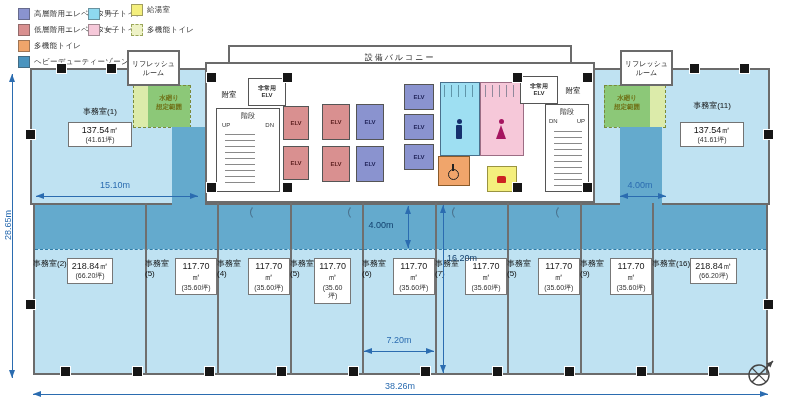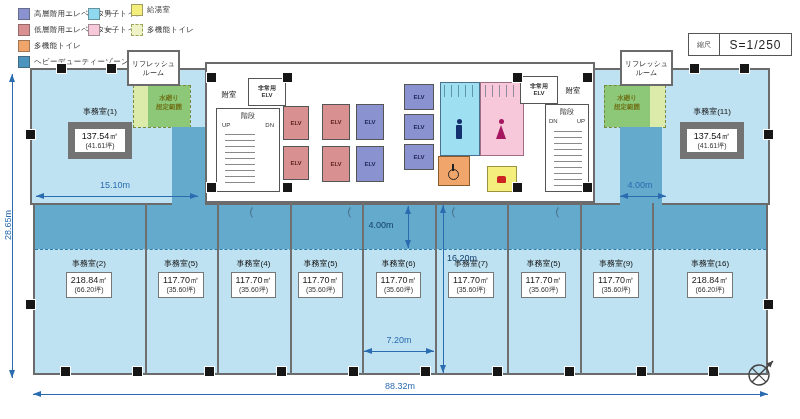--- a/index.html
+++ b/index.html
@@ -25,36 +25,36 @@
   .elv{position:absolute;border:1.5px solid #555;box-sizing:border-box;display:flex;align-items:center;justify-content:center;
        font-size:6px;font-weight:bold;}
   .elv.red{background:#d99090;color:#5c1f1f;}
   .elv.blue{background:#8a93cf;color:#22265c;}
   .elv.white{background:#fff;color:#333;flex-direction:column;line-height:1.15;font-size:6px;}
   .stair{position:absolute;border:1.5px solid #555;box-sizing:border-box;background:#fff;}
   .stair .ttl{position:absolute;top:2px;left:0;right:0;text-align:center;font-size:7px;color:#222;}
   .stair .ud{position:absolute;top:13px;font-size:6px;color:#333;}
   .treads{position:absolute;background:repeating-linear-gradient(to bottom,#8a8a8a 0,#8a8a8a 1px,transparent 1px,transparent 6px);}
   .room-label{position:absolute;text-align:center;font-size:8px;color:#111;}
-  .area-box{position:absolute;background:#fff;border:7px solid #737373;box-sizing:border-box;text-align:center;padding:2px 2px;}
+  .area-box{position:absolute;background:#fff;border:1px solid #737373;box-sizing:border-box;text-align:center;padding:2px 2px;}
   .area-box .a1{font-size:9px;color:#111;line-height:1.2;}
   .area-box .a2{font-size:7px;color:#333;line-height:1.2;}
   .dim-label{position:absolute;font-size:9px;color:#2b6cb0;text-align:center;}
   .dim-label.dark{color:#12406e;}
   .dim-h{position:absolute;height:0;border-top:1.3px solid #2b6cb0;}
   .dim-h::before{content:"";position:absolute;left:0;top:-4px;border-top:3.5px solid transparent;border-bottom:3.5px solid transparent;border-right:8px solid #2b6cb0;}
   .dim-h::after{content:"";position:absolute;right:0;top:-4px;border-top:3.5px solid transparent;border-bottom:3.5px solid transparent;border-left:8px solid #2b6cb0;}
   .dim-v{position:absolute;width:0;border-left:1.3px solid #2b6cb0;}
   .dim-v::before{content:"";position:absolute;top:0;left:-4px;border-left:3.5px solid transparent;border-right:3.5px solid transparent;border-bottom:8px solid #2b6cb0;}
   .dim-v::after{content:"";position:absolute;bottom:0;left:-4px;border-left:3.5px solid transparent;border-right:3.5px solid transparent;border-top:8px solid #2b6cb0;}
   .water-dash{position:absolute;border:1.2px dashed #7a8a3a;box-sizing:border-box;pointer-events:none;}
   .water-txt{position:absolute;text-align:center;font-size:6.5px;font-weight:bold;color:#6e6e14;line-height:1.35;}
   .refresh{position:absolute;border:2px solid #6b6b6b;background:#fff;box-sizing:border-box;
            display:flex;flex-direction:column;align-items:center;justify-content:center;font-size:7px;line-height:1.3;color:#222;}
-  .office-cell{position:absolute;display:flex;flex-direction:column;align-items:center;top:258px;height:64px;}
+  .office-cell{position:absolute;display:flex;align-items:flex-start;top:258px;height:64px;}
   .office-cell .nm{font-size:8px;margin-bottom:3px;color:#111;}
   .office-cell .bx{background:#fff;border:1px solid #777;text-align:center;padding:2px 4px;}
   .office-cell .bx .a1{font-size:9px;line-height:1.25;}
   .office-cell .bx .a2{font-size:7px;line-height:1.25;color:#333;}
   .arc{position:absolute;width:13px;height:13px;border:1px solid #49708c;border-color:transparent transparent transparent #49708c;border-radius:50%;}
   .person{position:absolute;width:10px;height:22px;}
   .person::before{content:"";position:absolute;top:0;left:2.5px;width:5px;height:5px;border-radius:50%;background:currentColor;}
   .person.man::after{content:"";position:absolute;top:6px;left:2px;width:6px;height:14px;background:currentColor;border-radius:1px;}
   .person.woman::after{content:"";position:absolute;top:6px;left:0;width:10px;height:14px;background:currentColor;clip-path:polygon(50% 0,100% 100%,0 100%);}
   .wheel{position:absolute;width:11px;height:11px;border:1.6px solid #222;border-radius:50%;box-sizing:border-box;}
@@ -93,24 +93,20 @@
   </div>
   <div class="lg-item" style="left:131px;top:4px">
     <span class="lg-sw" style="background-color: rgb(244, 239, 125);"></span>
     <span class="lg-label">給湯室</span>
   </div>
   <div class="lg-item" style="left:131px;top:24px">
     <span class="lg-sw dashed" style="background-color: rgb(238, 242, 198);"></span>
     <span class="lg-label">多機能トイレ</span>
   </div>
 
-  <div class="scale-box">
-    <div class="cell1">縮尺</div>
-    <div class="cell2">S=1/250</div>
-  </div>
 
   <div class="abs outline fill-office" style="left:33px;top:203px;width:735px;height:172px"></div>
   <div class="abs fill-heavy" style="left:35px;top:205px;width:731px;height:44px"></div>
   <div class="abs" style="left:35px;top:249px;width:731px;height:0;border-top:1px dashed #2e7ca8"></div>
 
   <div class="abs outline fill-office" style="left:30px;top:68px;width:177px;height:137px"></div>
   <div class="abs outline fill-office" style="left:593px;top:68px;width:177px;height:137px"></div>
 
   <div class="abs" style="left:133px;top:85px;width:15px;height:42px;background:#dcebaa"></div>
   <div class="abs" style="left:148px;top:85px;width:42px;height:42px;background:#8cc878"></div>
@@ -132,20 +128,23 @@
 
   <div class="refresh" style="left:127px;top:50px;width:53px;height:36px">
     <div>リフレッシュ</div>
     <div>ルーム</div>
   </div>
   <div class="refresh" style="left:620px;top:50px;width:53px;height:36px">
     <div>リフレッシュ</div>
     <div>ルーム</div>
   </div>
 
+  <div class="abs outline" style="left:228px;top:45px;width:344px;height:24px;display:flex;align-items:center;justify-content:center">
+    <span style="font-size:8px;letter-spacing:2px;color:#222">設備バルコニー</span>
+  </div>
   <div class="abs outline" style="left:205px;top:62px;width:390px;height:141px"></div>
 
   <div class="room-label" style="left:212px;top:90px;width:34px;font-size:7.5px">附室</div>
   <div class="elv white" style="left:248px;top:78px;width:38px;height:28px">
     <div>非常用</div>
     <div>ELV</div>
   </div>
   <div class="stair" style="left:216px;top:108px;width:64px;height:84px">
     <div class="ttl">階段</div>
     <span class="ud" style="left:5px">UP</span>
@@ -213,21 +212,21 @@
   <div class="divider" style="left:507px;top:203px;height:172px"></div>
   <div class="divider" style="left:580px;top:203px;height:172px"></div>
   <div class="divider" style="left:652px;top:203px;height:172px"></div>
 
   <div class="room-label" style="left:60px;top:106px;width:80px">事務室(1)</div>
   <div class="area-box" style="left:68px;top:122px;width:64px">
     <div class="a1">137.54㎡</div>
     <div class="a2">(41.61坪)</div>
   </div>
 
-  <div class="room-label" style="left:668px;top:106px;width:88px">事務室(11)</div>
+  <div class="room-label" style="left:668px;top:100px;width:88px">事務室(11)</div>
   <div class="area-box" style="left:680px;top:122px;width:64px">
     <div class="a1">137.54㎡</div>
     <div class="a2">(41.61坪)</div>
   </div>
 
   <div class="office-cell" style="left:33px;width:112px">
     <div class="nm">事務室(2)</div>
     <div class="bx">
         <div class="a1">218.84㎡</div>
         <div class="a2">(66.20坪)</div>
@@ -302,21 +301,21 @@
   <div class="dim-label dark" style="left:440px;top:253px;width:44px">16.20m</div>
   <div class="dim-v" style="left:443px;top:205px;height:168px"></div>
 
   <div class="dim-label" style="left:372px;top:335px;width:54px">7.20m</div>
   <div class="dim-h" style="left:364px;top:351px;width:70px"></div>
 
   <div class="dim-v" style="left:12px;top:74px;height:304px"></div>
   <div class="dim-label" style="left:-22px;top:220px;width:60px;transform:rotate(-90deg)">28.65m</div>
 
   <div class="dim-h" style="left:33px;top:394px;width:735px"></div>
-  <div class="dim-label" style="left:370px;top:381px;width:60px">88.32m</div>
+  <div class="dim-label" style="left:370px;top:381px;width:60px">38.26m</div>
 
   <div class="col-sq" style="left:61px;top:367px"></div>
   <div class="col-sq" style="left:133px;top:367px"></div>
   <div class="col-sq" style="left:205px;top:367px"></div>
   <div class="col-sq" style="left:277px;top:367px"></div>
   <div class="col-sq" style="left:349px;top:367px"></div>
   <div class="col-sq" style="left:421px;top:367px"></div>
   <div class="col-sq" style="left:493px;top:367px"></div>
   <div class="col-sq" style="left:565px;top:367px"></div>
   <div class="col-sq" style="left:637px;top:367px"></div>

